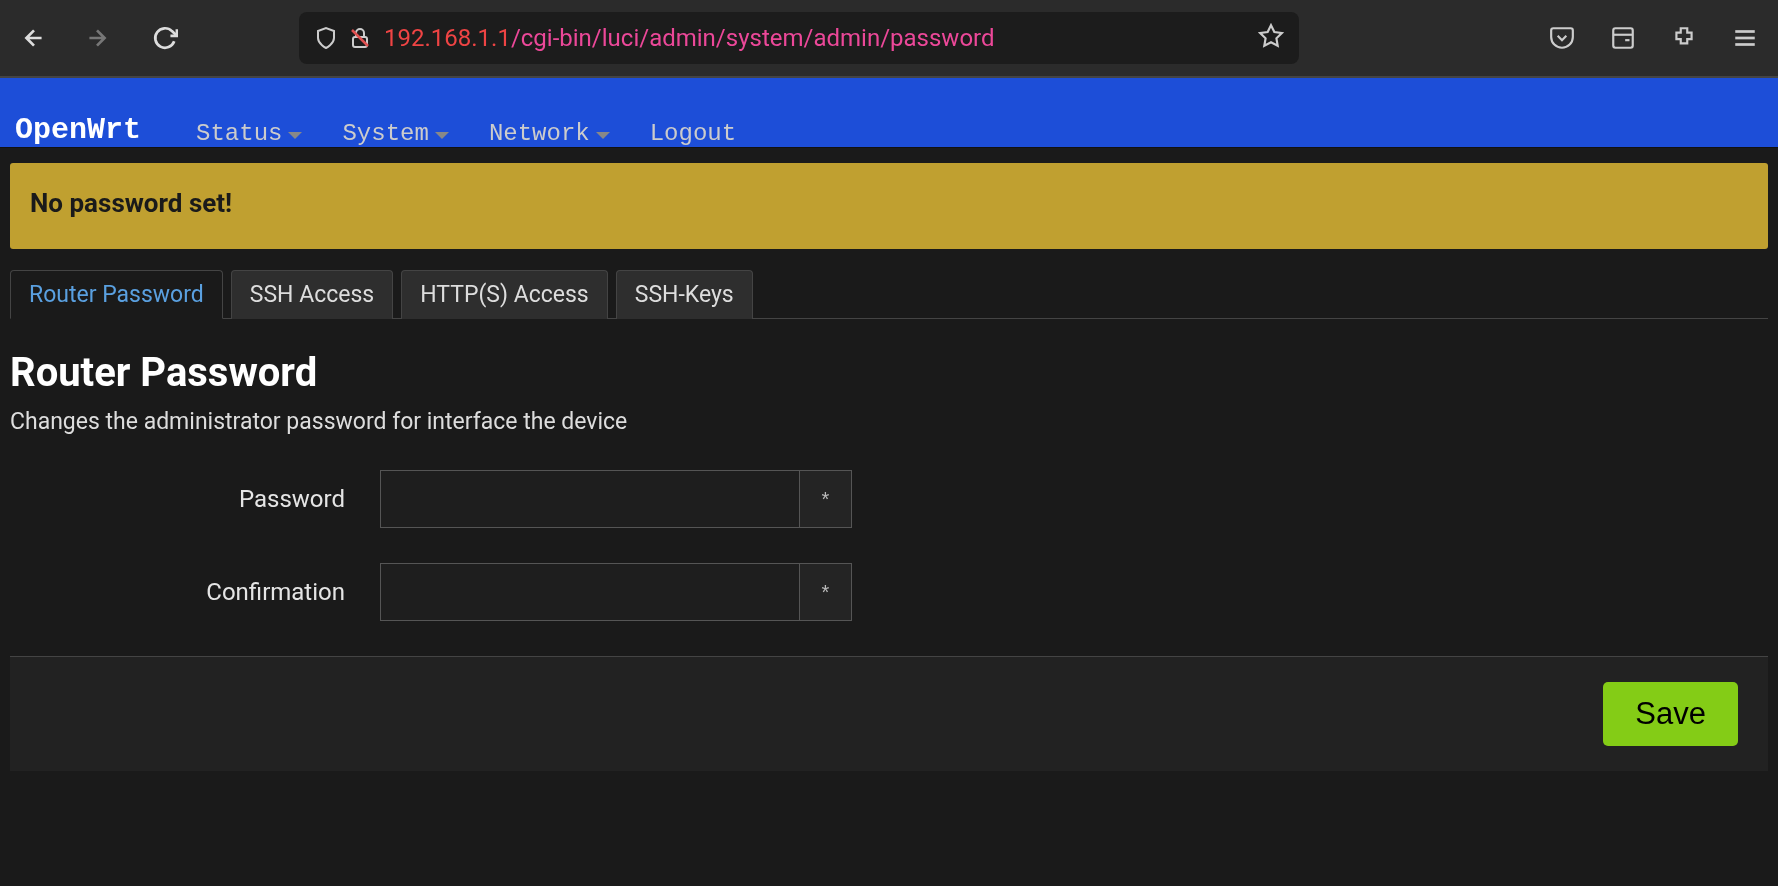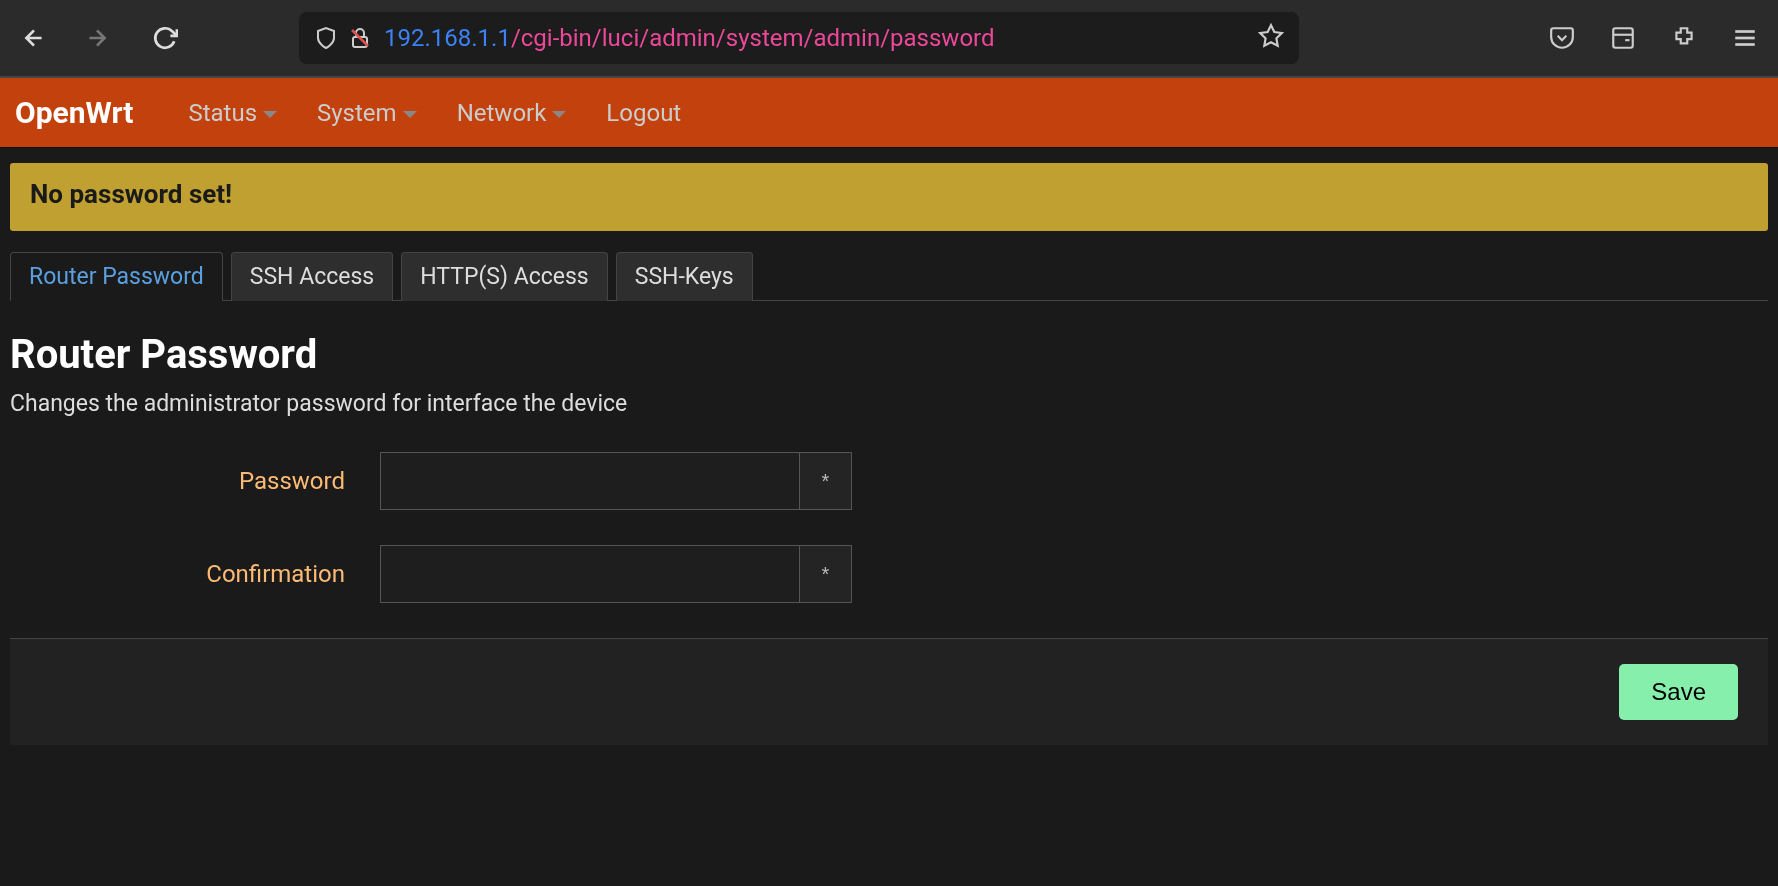--- a/index.html
+++ b/index.html
@@ -60,45 +60,46 @@
     .url-icons {
       display: flex;
       gap: 10px;
       align-items: center;
     }
     .url-text {
       font-size: 24px;
       color: #fff;
       flex: 1;
     }
-    .url-host { color: #3b82f6; }
+    .url-host { color: #ef4444; }
     .url-path { color: #ec4899; }
     .star-btn {
       margin-left: auto;
     }
     
     .toolbar-right {
       display: flex;
       gap: 35px;
       align-items: center;
     }
     .toolbar-icon {
       width: 26px;
       height: 26px;
       cursor: pointer;
     }
     
     
     .menu-bar {
-      background: #c2410c;
+      background: #1d4ed8;
       height: 70px;
       display: flex;
-      align-items: center;
+      align-items: flex-end;
       padding: 0 15px;
       border-bottom: 1px solid #111;
+      font-family: Liberation Mono, monospace;
     }
     .brand {
       font-size: 30px;
       font-weight: bold;
       color: #fff;
       margin-right: 55px;
     }
     .menu-items {
       display: flex;
       gap: 40px;
@@ -122,21 +123,21 @@
     }
     
     
     .content {
       padding: 15px 10px;
     }
     
     .alert-box {
       background: #c0a030;
       color: #1a1a1a;
-      padding: 16px 20px;
+      padding: 25px 20px;
       border-radius: 3px;
       margin-bottom: 20px;
     }
     .alert-title {
       font-size: 26px;
       font-weight: bold;
       margin-bottom: 6px;
     }
     .alert-body {
       font-size: 22px;
@@ -181,21 +182,21 @@
     .form-row {
       display: flex;
       align-items: center;
       margin-bottom: 35px;
     }
     .form-label {
       width: 370px;
       text-align: right;
       padding-right: 35px;
       font-size: 24px;
-      color: #fdba74;
+      color: #e5e5e5;
     }
     .form-input-wrap {
       display: flex;
     }
     .form-input {
       width: 420px;
       height: 58px;
       background: #1e1e1e;
       border: 1px solid #555;
       color: #eee;
@@ -218,23 +219,23 @@
     
     .footer {
       background: #222;
       border-top: 1px solid #444;
       padding: 25px 30px;
       display: flex;
       justify-content: flex-end;
       margin-top: 30px;
     }
     .save-btn {
-      background: #86efac;
+      background: #84cc16;
       color: #000;
-      font-size: 24px;
+      font-size: 31px;
       border: none;
       border-radius: 5px;
       padding: 14px 32px;
       cursor: pointer;
     }
   </style>
 </head>
 <body>
 
 <div class="browser-chrome">

